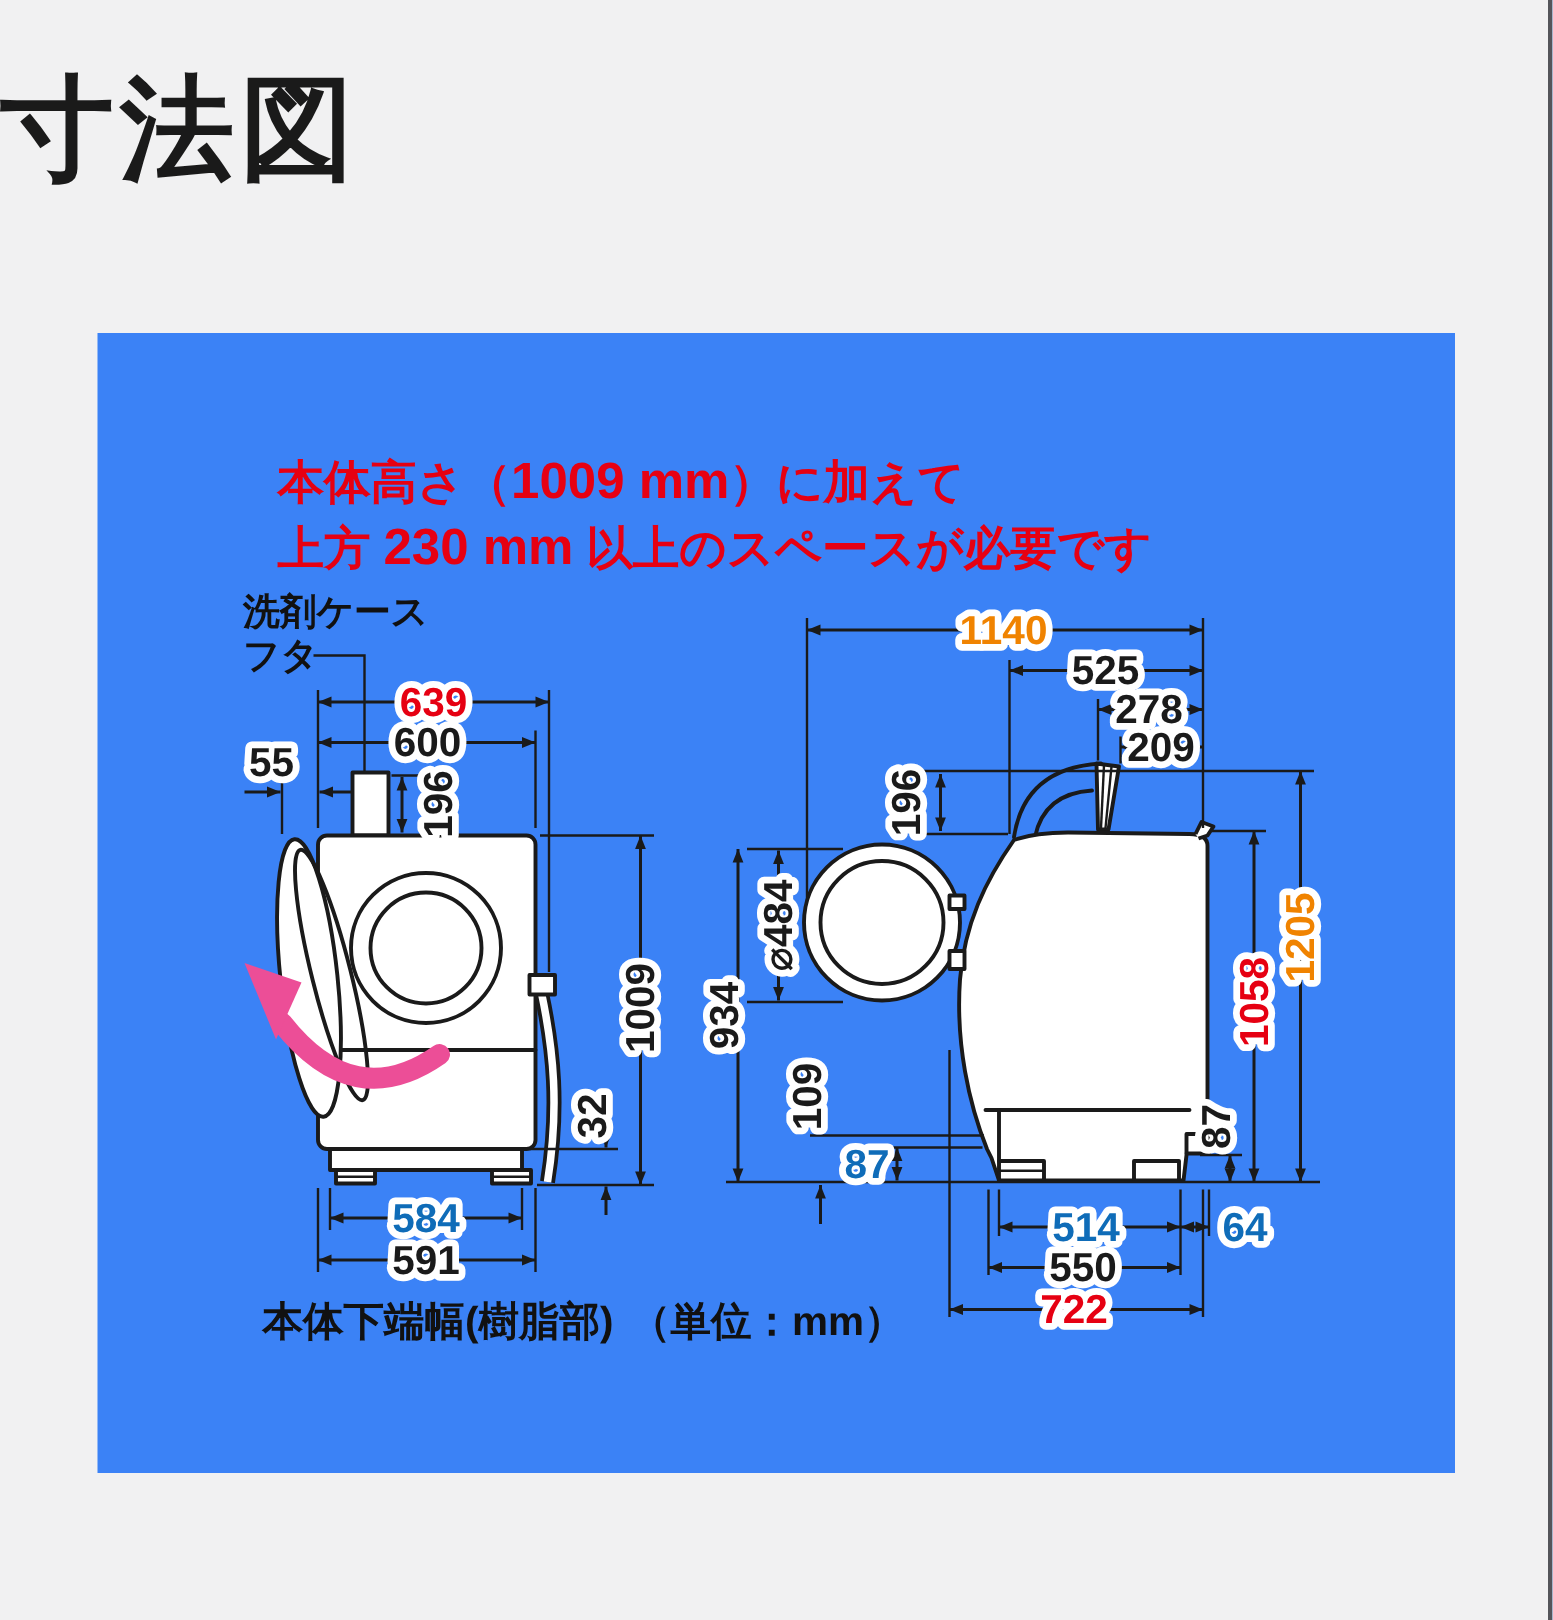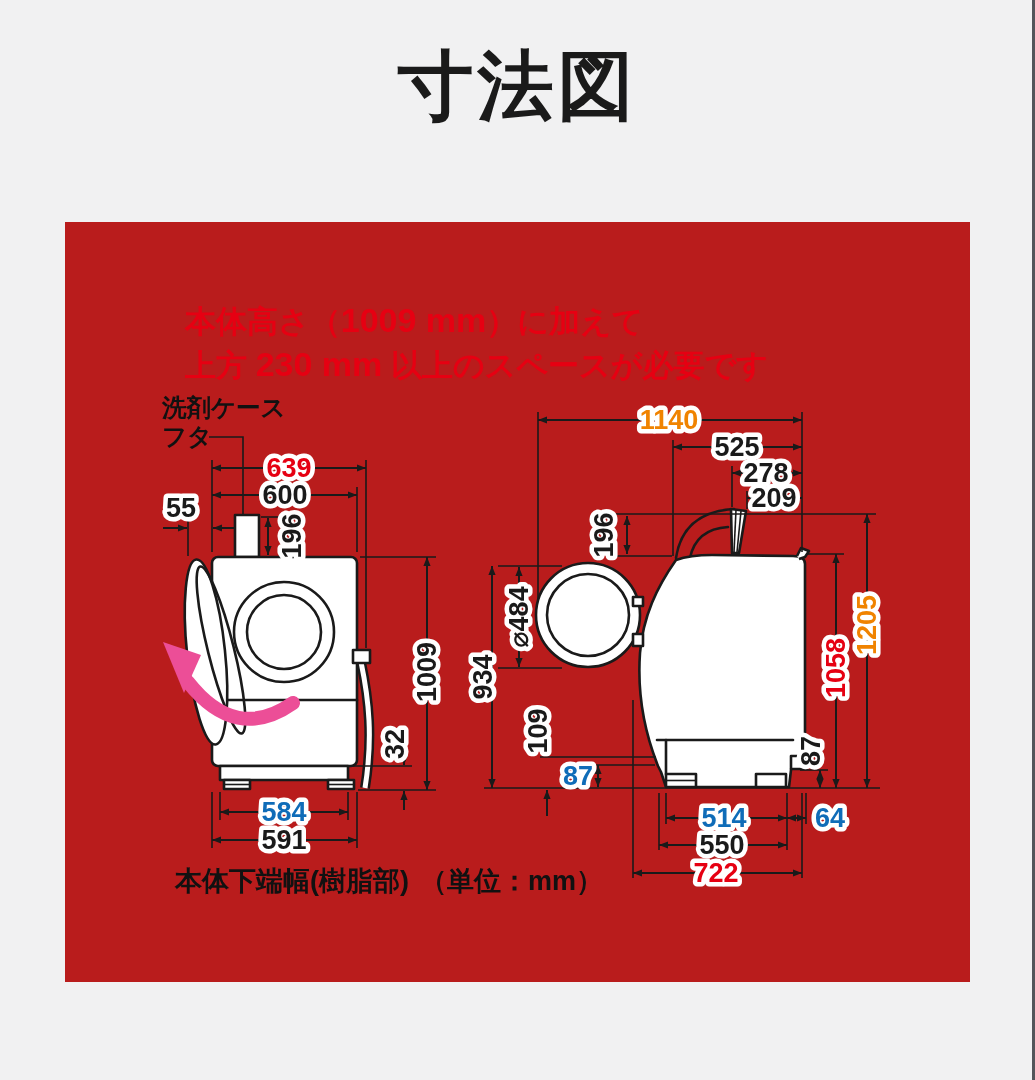--- a/index.html
+++ b/index.html
@@ -1,20 +1,20 @@
 <!DOCTYPE html>
 <html><head>
 <meta charset="utf-8">
 <style>
   html,body{margin:0;padding:0;background:#f1f1f2;width:1035px;height:1080px;position:relative;overflow:hidden;
     font-family:"Liberation Sans","DejaVu Sans",sans-serif;}
   .right-edge{position:absolute;right:0;top:0;width:3px;height:1080px;background:#54555a;}
-  .title{position:absolute;top:36px;left:0;width:1035px;text-align:center;font-size:76px;font-weight:600;
+  .title{position:absolute;top:36px;left:0;width:1035px;text-align:left;font-size:76px;font-weight:600;
     color:#1a1a1a;letter-spacing:4px;}
-  .panel{position:absolute;left:65px;top:222px;width:905px;height:760px;background:#b91c1c;}
+  .panel{position:absolute;left:65px;top:222px;width:905px;height:760px;background:#3b82f6;}
   svg{display:block;}
   
   .ln{fill:none;stroke:#1a1a1a;stroke-width:2.6;stroke-linejoin:round;stroke-linecap:round;}
   .lnf{fill:#ffffff;stroke:#1a1a1a;stroke-width:2.6;stroke-linejoin:round;}
   .thin{fill:none;stroke:#1a1a1a;stroke-width:1.6;}
   .dimln{fill:none;stroke:#1a1a1a;stroke-width:2;}
   
   .dl{font-size:27px;font-weight:bold;fill:#1a1a1a;paint-order:stroke;stroke:#ffffff;stroke-width:9px;
       stroke-linejoin:round;text-anchor:middle;}
   .red{fill:#e60012;} .org{fill:#f08300;} .blu{fill:#0f6cb8;}

